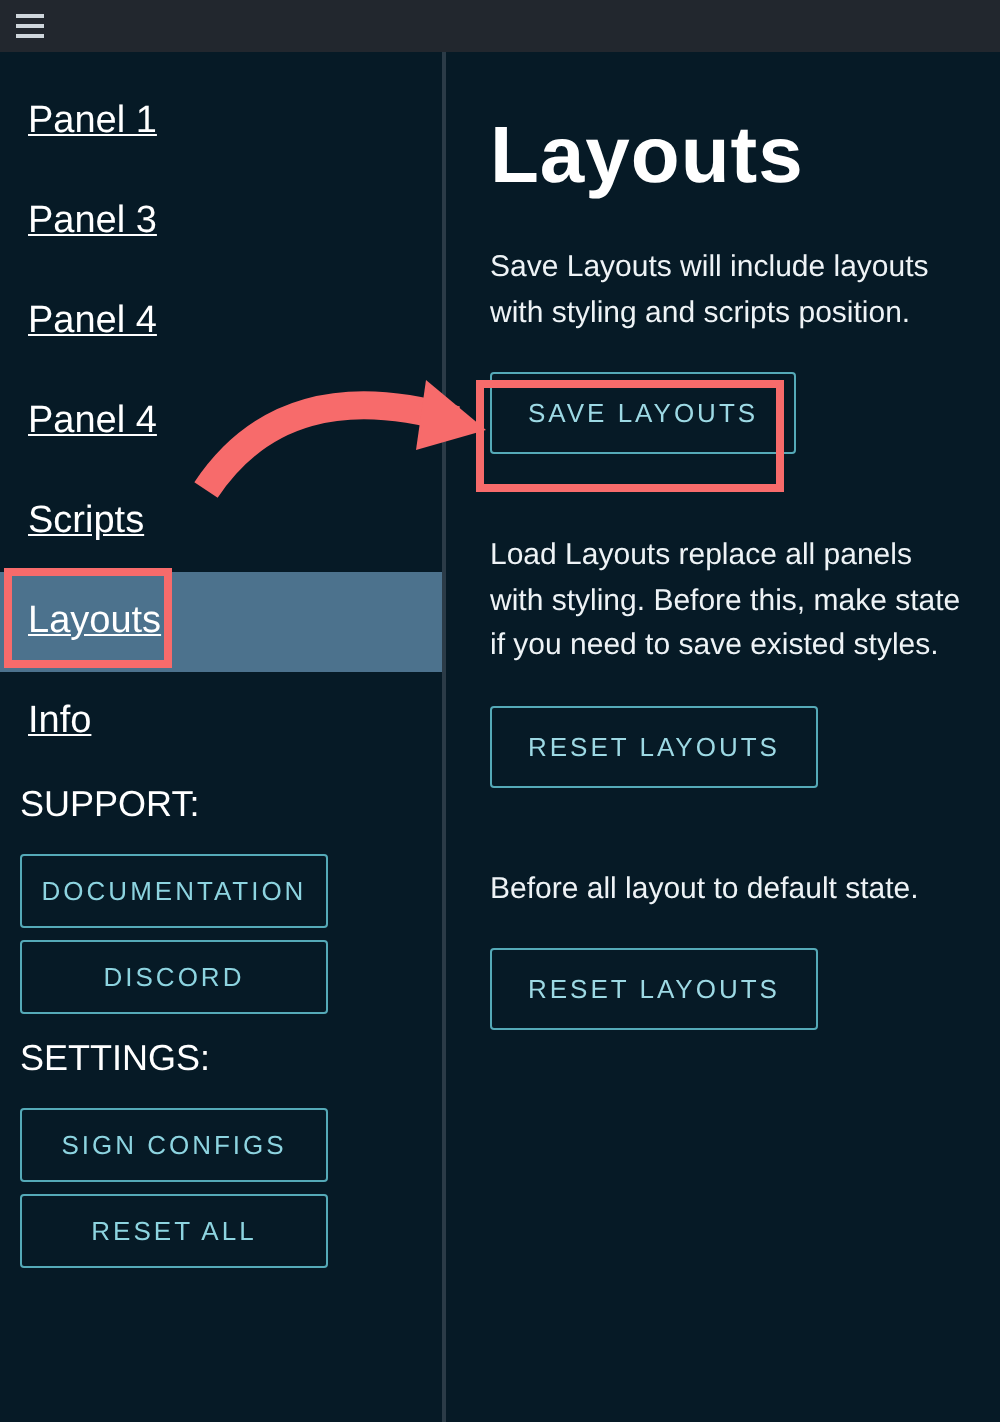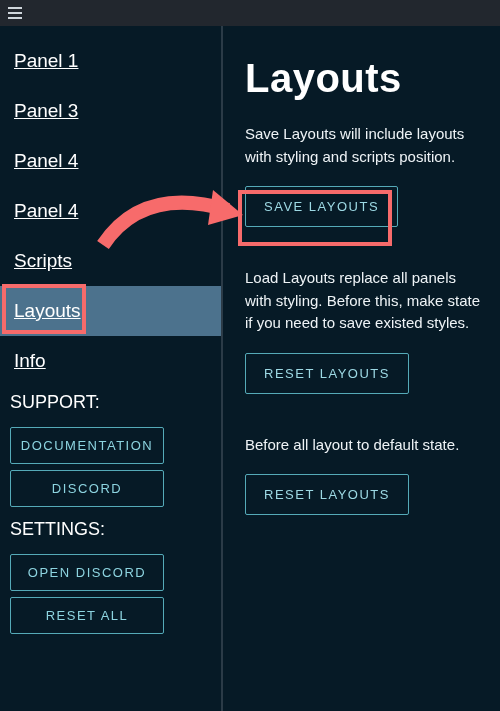--- a/index.html
+++ b/index.html
@@ -146,21 +146,21 @@
     <div class="nav-item">Panel 4</div>
     <div class="nav-item">Scripts</div>
     <div class="nav-item active">Layouts</div>
     <div class="nav-item">Info</div>
 
     <div class="sidebar-heading">SUPPORT:</div>
     <button class="side-btn">DOCUMENTATION</button>
     <button class="side-btn">DISCORD</button>
 
     <div class="sidebar-heading">SETTINGS:</div>
-    <button class="side-btn">OPEN DISCORD</button>
+    <button class="side-btn">SIGN CONFIGS</button>
     <button class="side-btn">RESET ALL</button>
   </div>
 
   <div class="main">
     <h1>Layouts</h1>
     <p>Save Layouts will include layouts with styling and scripts position.</p>
     <button class="main-btn">SAVE LAYOUTS</button>
 
     <p>Load Layouts replace all panels with styling. Before this, make state if you need to save existed styles.</p>
     <button class="main-btn">RESET LAYOUTS</button>

